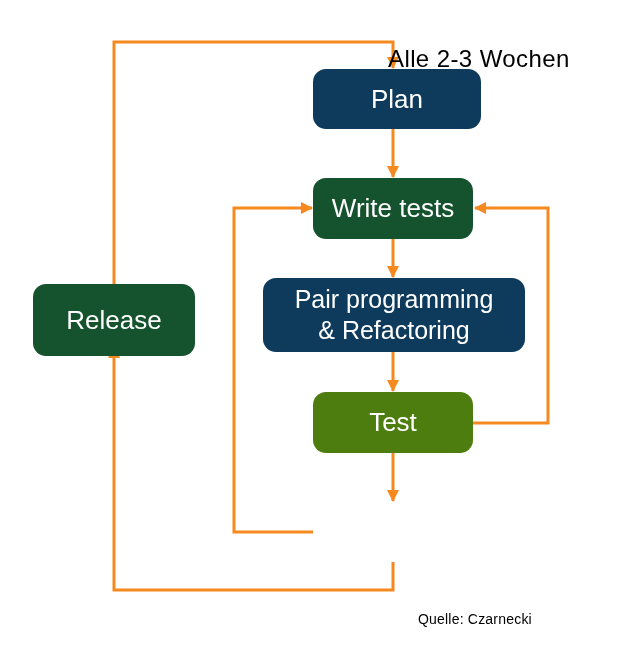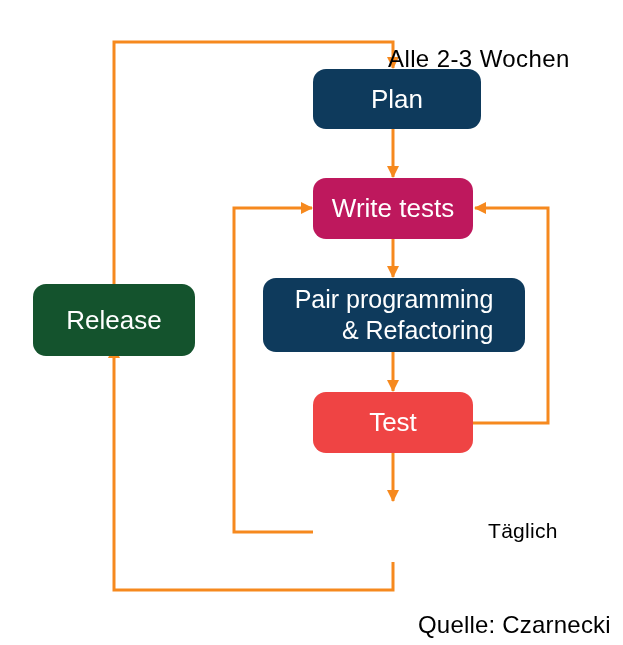--- a/index.html
+++ b/index.html
@@ -28,29 +28,29 @@
     color: #ffffff;
     border-radius: 13px;
     display: flex;
     align-items: center;
     justify-content: center;
     text-align: center;
     font-size: 26px;
     line-height: 1.25;
     white-space: pre-line;
   }
-  .node-pair { font-size: 25px; text-align: right; }
+  .node-pair { font-size: 25px; }
   .annotation {
     position: absolute;
     color: #000000;
     white-space: nowrap;
   }
   .annotation-cycle   { left: 388px; top: 13px;  font-size: 24px; letter-spacing: 0.4px; margin-top: 32px; }
   .annotation-daily   { left: 488px; top: 519px; font-size: 21px; letter-spacing: 0.3px; }
-  .annotation-source  { left: 418px; top: 611px; font-size: 24px; letter-spacing: 0.2px; }
+  .annotation-source  { left: 418px; top: 611px; font-size: 14px; letter-spacing: 0.2px; }
 </style>
 </head>
 <body>
 
 <div id="canvas">
 
   <svg id="edge-layer" viewBox="0 0 623 645" xmlns="http://www.w3.org/2000/svg">
     <defs>
       <marker id="arrowhead" markerUnits="userSpaceOnUse" markerWidth="14" markerHeight="14" refX="11" refY="6" orient="auto">
         <path d="M0,0 L12,6 L0,12 Z" class="arrowhead-shape" fill="#F6891E"></path>
@@ -63,29 +63,28 @@
         <polyline points="393,453 393,501" fill="none" stroke="#F6891E" stroke-width="3" marker-end="url(#arrowhead)"></polyline>
         <polyline points="313,532 234,532 234,208 312,208" fill="none" stroke="#F6891E" stroke-width="3" marker-end="url(#arrowhead)"></polyline>
         <polyline points="473,423 548,423 548,208 475,208" fill="none" stroke="#F6891E" stroke-width="3" marker-end="url(#arrowhead)"></polyline>
         <polyline points="114,284 114,42 393,42 393,68" fill="none" stroke="#F6891E" stroke-width="3" marker-end="url(#arrowhead)"></polyline>
         <polyline points="393,562 393,590 114,590 114,347" fill="none" stroke="#F6891E" stroke-width="3" marker-end="url(#arrowhead)"></polyline>
       </g>
   </svg>
 
   <div class="node" style="left: 313px; top: 69px; width: 168px; height: 60px; background: rgb(14, 58, 92); color: rgb(255, 255, 255);">Plan</div>
 
-  <div class="node" style="left: 313px; top: 178px; width: 160px; height: 61px; background: #be185d; color: rgb(255, 255, 255);">Write tests</div>
+  <div class="node" style="left: 313px; top: 178px; width: 160px; height: 61px; background: #14532d; color: rgb(255, 255, 255);">Write tests</div>
 
   <div class="node node-pair" style="left: 263px; top: 278px; width: 262px; height: 74px; background: rgb(14, 58, 92); color: rgb(255, 255, 255);">Pair programming
 &amp; Refactoring</div>
 
-  <div class="node" style="left: 313px; top: 392px; width: 160px; height: 61px; background: #ef4444; color: rgb(255, 255, 255);">Test</div>
+  <div class="node" style="left: 313px; top: 392px; width: 160px; height: 61px; background: #4d7c0f; color: rgb(255, 255, 255);">Test</div>
 
 
   <div class="node" style="left: 33px; top: 284px; width: 162px; height: 72px; background: #14532d; color: rgb(255, 255, 255);">Release</div>
 
   <div class="annotation annotation-cycle" style="color: rgb(0, 0, 0);">Alle 2-3 Wochen</div>
 
-  <div class="annotation annotation-daily" style="color: rgb(0, 0, 0);">Täglich</div>
 
   <div class="annotation annotation-source" style="color: rgb(0, 0, 0);">Quelle: Czarnecki</div>
 
 </div>
 
 </body></html>

